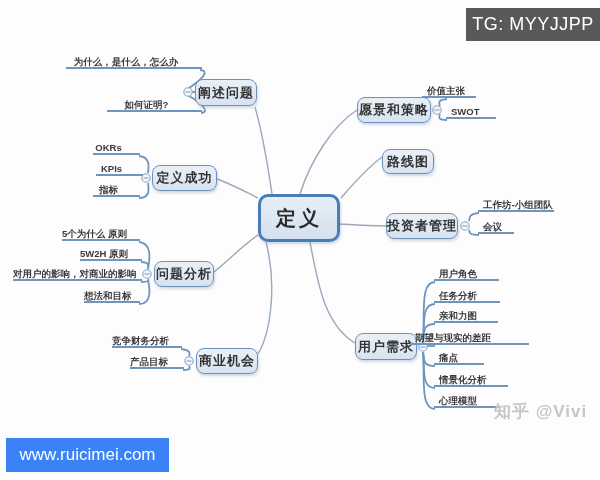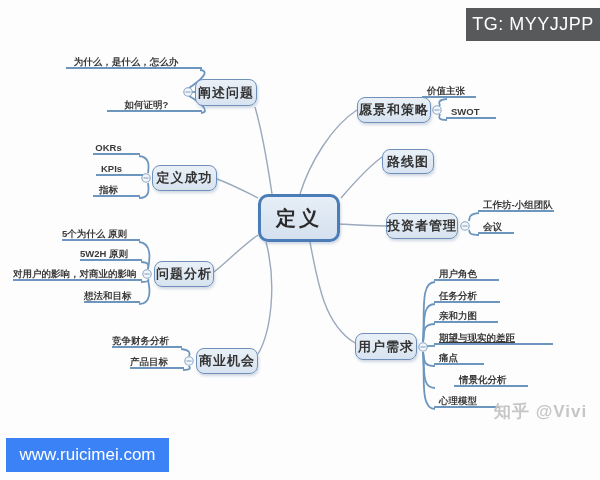--- a/index.html
+++ b/index.html
@@ -150,22 +150,22 @@
 
   <div class="leaf lr" style="left:422px;top:83px;width:54px;">价值主张</div>
   <div class="leaf lr" style="left:446px;top:104px;width:50px;">SWOT</div>
 
   <div class="leaf lr" style="left:478px;top:197px;width:76px;">工作坊-小组团队</div>
   <div class="leaf lr" style="left:478px;top:219px;width:36px;">会议</div>
 
   <div class="leaf lr" style="left:434px;top:266px;width:65px;">用户角色</div>
   <div class="leaf lr" style="left:434px;top:288px;width:66px;">任务分析</div>
   <div class="leaf lr" style="left:434px;top:308px;width:64px;">亲和力图</div>
-  <div class="leaf lr" style="left:434px;top:330px;width:119px;text-decoration:underline;">期望与现实的差距</div>
+  <div class="leaf lr" style="left:410px;top:330px;width:119px;">期望与现实的差距</div>
   <div class="leaf lr" style="left:434px;top:350px;width:50px;">痛点</div>
-  <div class="leaf lr" style="left:434px;top:372px;width:74px;margin-left:20px;">情景化分析</div>
+  <div class="leaf lr" style="left:434px;top:372px;width:74px;">情景化分析</div>
   <div class="leaf lr" style="left:434px;top:393px;width:65px;">心理模型</div>
 
   <div class="tg-badge">TG: MYYJJPP</div>
   <div class="watermark">知乎 @Vivi</div>
   <div class="site-bar">www.ruicimei.com</div>
 
 </div>
 
 </body></html>

